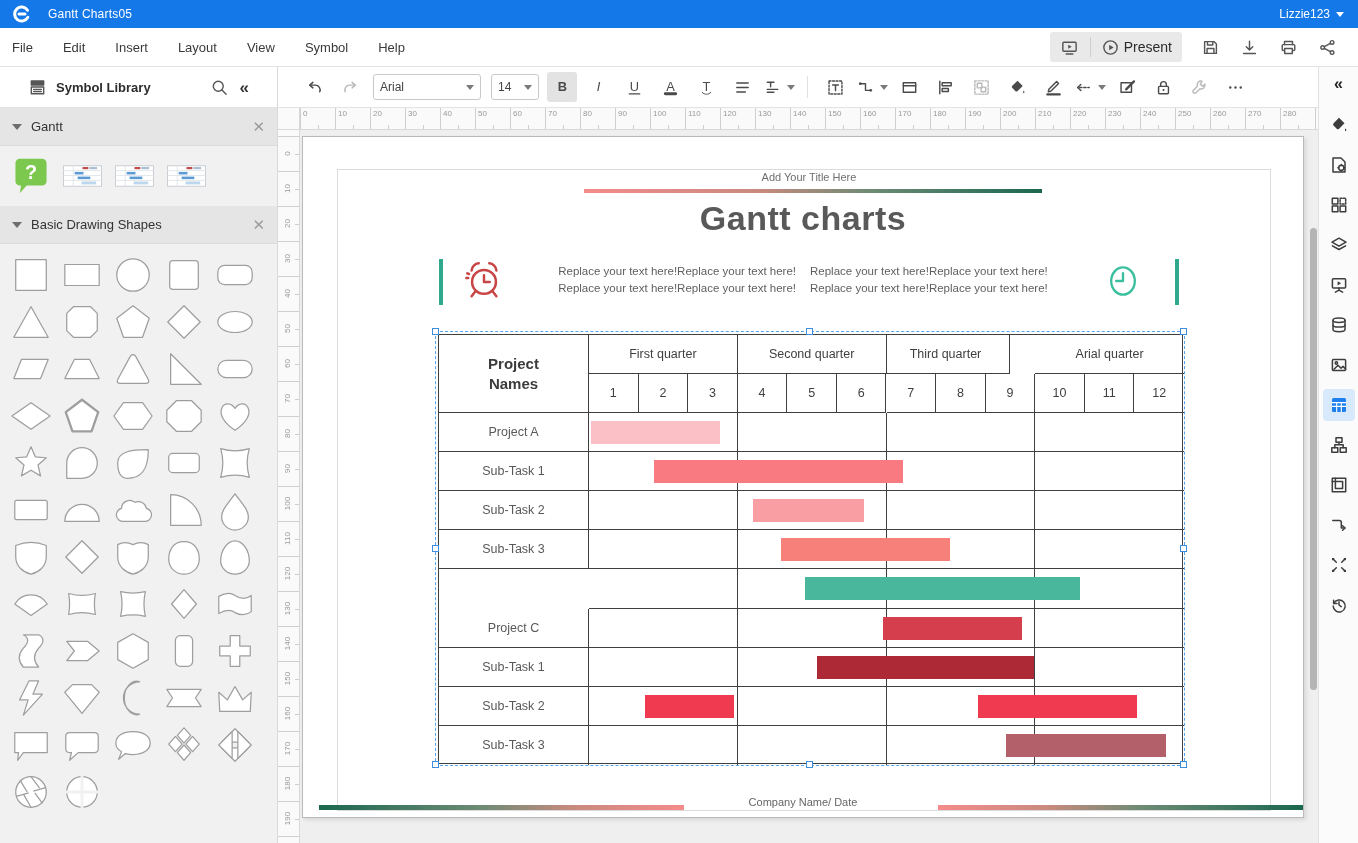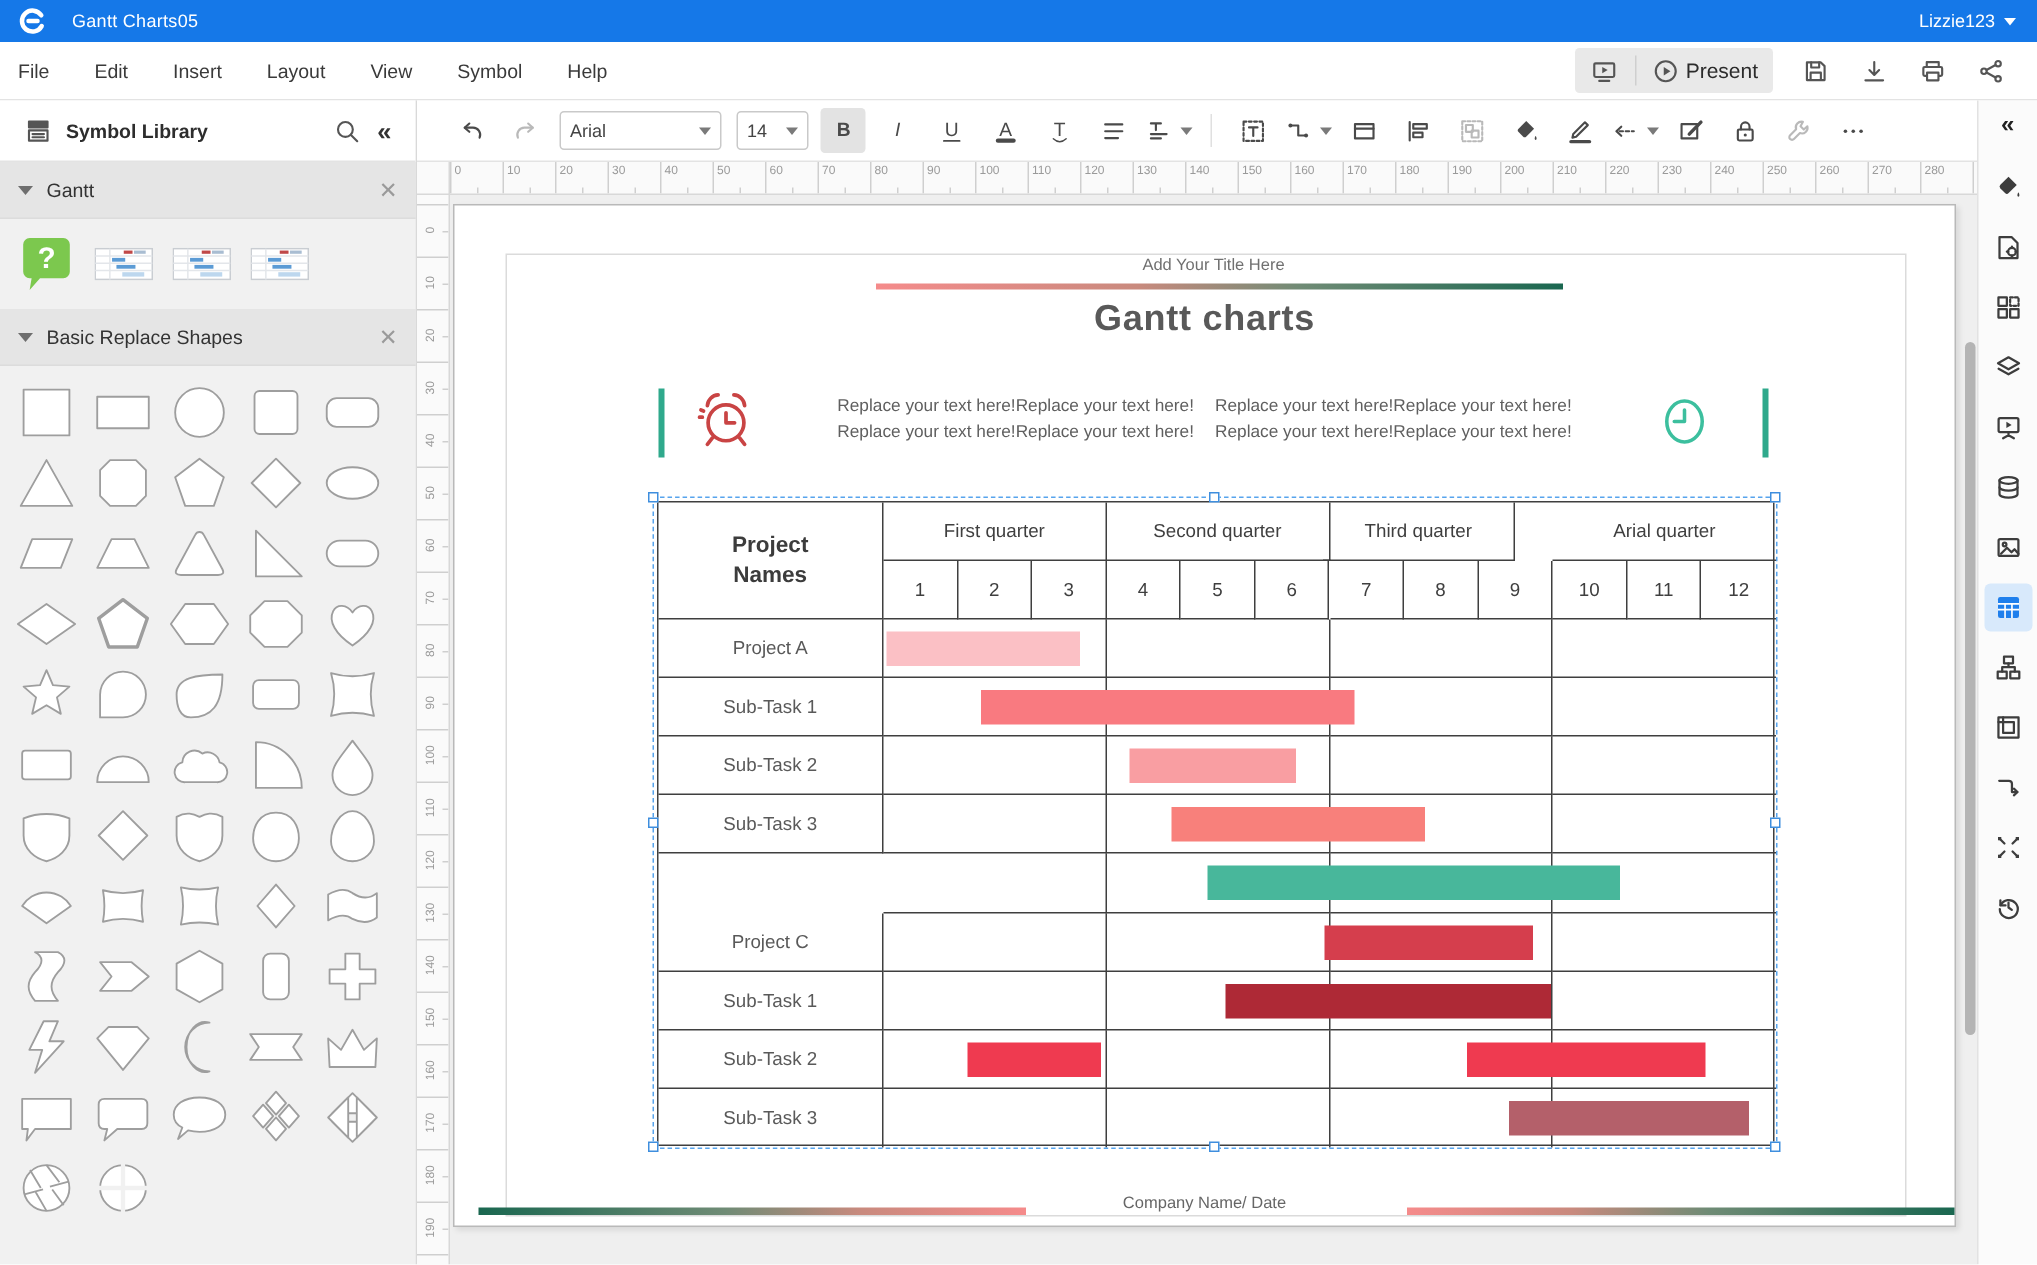--- a/index.html
+++ b/index.html
@@ -23,21 +23,21 @@
   .pg-sep { width:1px; height:20px; background:#CFCFCF; }
   .pg-label { font-size:14px; margin-left:3px; color:#2b2b2b; }
   .mb-icon { width:20px; height:20px; color:#555; cursor:pointer; display:flex; align-items:center; }
   svg.i20 { width:19px; height:19px; display:block; }
 
   
   .main { flex:1; display:flex; min-height:0; }
 
   
   .left-panel { width:278px; flex:0 0 auto; border-right:1px solid #D9D9D9; display:flex; flex-direction:column; background:#F1F1F1; }
-  .lp-header { height:41px; background:#fff; border-bottom:1px solid #E3E3E3; display:flex; align-items:center; padding:0 16px; flex:0 0 auto; }
+  .lp-header { height:41px; background:#fff; border-bottom:1px solid #E3E3E3; display:flex; align-items:center; padding:0 28px; flex:0 0 auto; }
   .lp-title { font-size:13px; font-weight:bold; color:#2d2d2d; margin-left:8px; }
   .lp-hicons { margin-left:auto; display:flex; align-items:center; gap:10px; color:#444; }
   .chev { font-size:17px; color:#333; cursor:pointer; line-height:1; font-weight:bold; }
   .sec-header { height:38px; background:#E5E5E5; display:flex; align-items:center; padding:0 12px; flex:0 0 auto; border-bottom:1px solid #DCDCDC; cursor:pointer; }
   .sec-caret { width:0; height:0; border-left:5px solid transparent; border-right:5px solid transparent; border-top:6px solid #6e6e6e; margin-right:9px; }
   .sec-label { font-size:13px; color:#333; }
   .sec-close { margin-left:auto; color:#9a9a9a; font-size:15px; cursor:pointer; }
   .gantt-items { height:60px; display:flex; align-items:center; gap:13px; padding:0 12px; background:#F1F1F1; flex:0 0 auto; }
   .gantt-item { cursor:pointer; display:flex; align-items:center; }
   .shape-grid { flex:1; display:flex; flex-wrap:wrap; align-content:flex-start; padding:8px 8px; gap:2px 5px; background:#F1F1F1; overflow:hidden; }
@@ -68,21 +68,21 @@
   .vseg span { position:absolute; top:12px; left:-6px; font-size:8px; color:#9a9a9a; transform:rotate(-90deg); width:30px; text-align:center; display:block; }
   .vseg i { position:absolute; top:17px; right:0; height:1px; width:4px; background:#CFCFCF; }
   .canvas { position:absolute; left:22px; top:22px; right:0; bottom:0; background:#EFEFEF; overflow:hidden; }
   .page { position:absolute; left:2px; top:6px; width:1002px; height:682px; background:#fff; border:1px solid #B9B9B9; box-shadow:2px 2px 4px rgba(0,0,0,.10); }
   .inner-frame { position:absolute; left:34px; top:32px; width:934px; height:642px; border:1px solid #DBDBDB; }
   .scrollthumb { position:absolute; right:1px; top:98px; width:7px; height:462px; background:#B4B4B4; border-radius:4px; cursor:pointer; }
 
   
   .c-subtitle { position:absolute; left:0; right:0; top:34px; text-align:center; font-size:11px; color:#707070;padding-left:12px; }
   .c-gradbar { position:absolute; left:281px; top:52px; width:458px; height:4px; }
-  .c-title { position:absolute; left:0; right:0; top:62px; text-align:center; font-size:24px; font-weight:bold; color:#595959; letter-spacing:.5px; }
+  .c-title { position:absolute; left:0; right:0; top:62px; text-align:center; font-size:34px; font-weight:bold; color:#595959; letter-spacing:.5px; }
   .c-textband { position:absolute; left:0; top:118px; width:100%; height:52px; }
   .flank { position:absolute; top:4px; width:4px; height:46px; background:#2FA98C; }
   .c-cols { position:absolute; left:210px; right:210px; top:8px; display:flex; justify-content:center; gap:14px; }
   .c-col { font-size:11.5px; color:#5f5f5f; line-height:17px; white-space:nowrap; }
   .alarm { position:absolute; left:160px; top:2px; width:42px; height:46px; color:#C94444; }
   .clock { position:absolute; left:800px; top:4px; width:42px; height:44px; color:#3CBF9E; }
 
   
   .gtable { position:absolute; left:135px; top:197px; width:745px; height:430px; background:#fff; border:1.5px solid #3F3F3F; font-size:12.5px; color:#3f3f3f; }
   .gcell { position:absolute; display:flex; align-items:center; justify-content:center; }
@@ -265,21 +265,21 @@
               <rect x="20" y="1.8" width="6" height="2.2" fill="#C04848"></rect>
               <rect x="27" y="1.8" width="8" height="2.2" fill="#A9BDD2"></rect>
               <rect x="12" y="6.8" width="9" height="2.6" fill="#5B9BD5"></rect>
               <rect x="15" y="11.6" width="13" height="2.6" fill="#5B9BD5"></rect>
               <rect x="19" y="16.6" width="15" height="3" fill="#BDD7EE"></rect>
             </svg>
           </div>
         </div>
       <div class="sec-header">
         <span class="sec-caret"></span>
-        <span class="sec-label">Basic Replace Shapes</span>
+        <span class="sec-label">Basic Drawing Shapes</span>
         <span class="sec-close">✕</span>
       </div>
       <div class="shape-grid" id="shape-grid">
           <div class="shape-cell">
             <svg viewBox="0 0 44 44">
               <g fill="#fff" stroke="#9e9e9e" stroke-width="1.3" stroke-linejoin="round">
                 <rect x="6" y="6" width="32" height="32"></rect>
               </g>
             </svg>
           </div>

